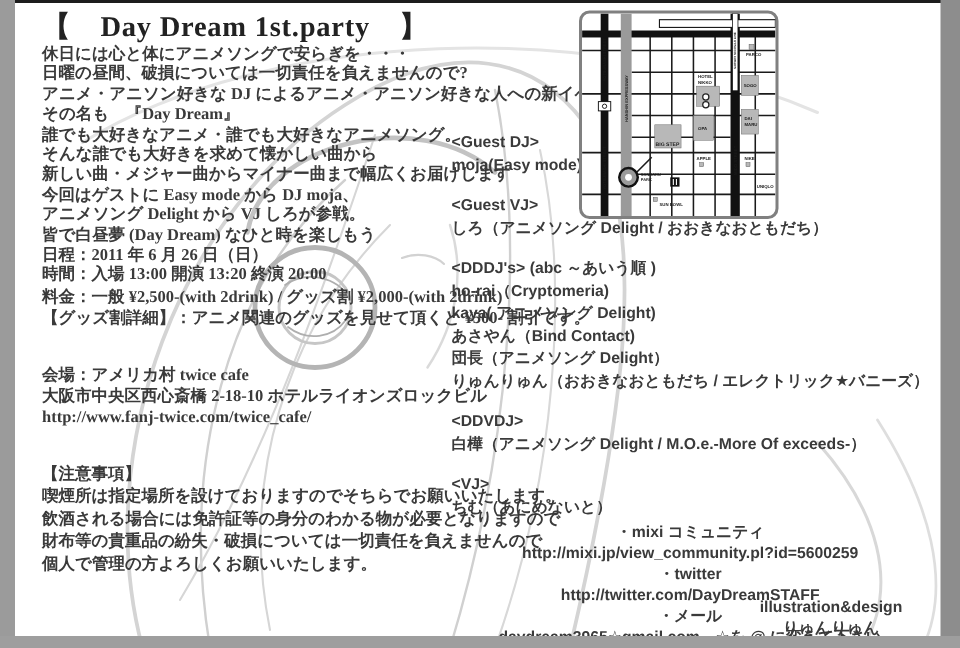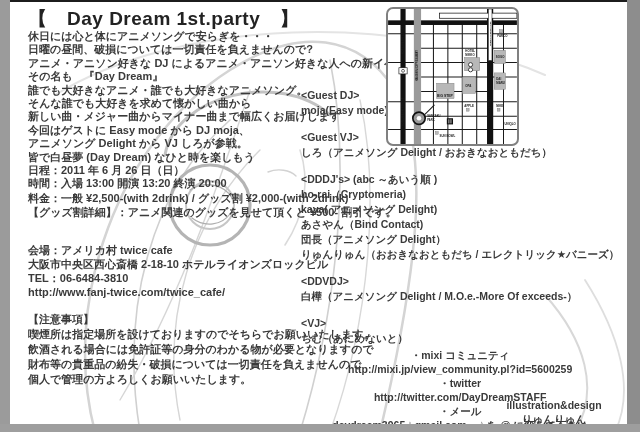--- a/index.html
+++ b/index.html
@@ -8,30 +8,30 @@
   
   .edge{position:absolute;z-index:6;}
   .edge-top{left:0;top:0;right:0;height:2px;background:#1c1c1c;}
   .edge-left{left:0;top:0;bottom:0;width:10px;background:#9b9b9b;}
   .edge-right{right:0;top:0;bottom:0;width:13px;background:#8d8d8d;}
   .edge-bottom{left:0;bottom:0;right:0;height:8px;background:#9e9e9e;}
   
   .sketch{position:absolute;left:0;top:0;z-index:0;}
   
   .left-col{position:absolute;left:28px;top:8px;z-index:2;font-size:11px;white-space:nowrap;}
-  .left-col p{margin:0;}
+  .left-col p{margin:0;font-family:Liberation Serif, serif;}
   .title{font-size:19px;line-height:22px;letter-spacing:.5px;color:#222;margin:0 0 4px 0;}
   .intro p{line-height:13.4px;}
   .d-date{margin-top:7px;line-height:13.4px;}
   .d-time{margin-top:20px;line-height:13.4px;}
   .d-fee{margin-top:15px;line-height:14px;}
   .d-feenote{line-height:14px;}
   .venue-block{margin-top:24px;}
   .venue-block p{line-height:14px;}
-  .notes-block{margin-top:13px;}
+  .notes-block{margin-top:24px;}
   .notes-block p{line-height:15px;}
   
   .right-col{position:absolute;left:301px;top:88px;z-index:2;font-size:10.5px;line-height:15px;white-space:nowrap;}
   .right-col p{margin:0;}
   .sec{margin-bottom:12px;}
   .sec-last{margin-bottom:0;}
   .contact{margin-top:2px;}
   .contact p{line-height:14px;text-align:center;}
   .credit{position:absolute;left:501px;top:398px;width:106px;z-index:3;font-size:10.5px;line-height:14px;text-align:center;white-space:nowrap;}
   .credit p{margin:0;}
@@ -81,21 +81,20 @@
       <p>アニメソング Delight から VJ しろが参戦。</p>
       <p>皆で白昼夢 (Day Dream) なひと時を楽しもう</p>
     </div>
     <p class="d-date">日程：2011 年 6 月 26 日（日）</p>
     <p class="d-time">時間：入場 13:00 開演 13:20 終演 20:00</p>
     <p class="d-fee">料金：一般 ¥2,500-(with 2drink) / グッズ割 ¥2,000-(with 2drink)</p>
     <p class="d-feenote">【グッズ割詳細】：アニメ関連のグッズを見せて頂くと ¥500- 割引です。</p>
     <div class="venue-block">
       <p>会場：アメリカ村 twice cafe</p>
       <p>大阪市中央区西心斎橋 2-18-10 ホテルライオンズロックビル</p>
-      <p>TEL：06-6484-3810</p>
       <p>http://www.fanj-twice.com/twice_cafe/</p>
     </div>
     <div class="notes-block">
       <p>【注意事項】</p>
       <p>喫煙所は指定場所を設けておりますのでそちらでお願いいたします。</p>
       <p>飲酒される場合には免許証等の身分のわかる物が必要となりますので</p>
       <p>財布等の貴重品の紛失・破損については一切責任を負えませんので</p>
       <p>個人で管理の方よろしくお願いいたします。</p>
     </div>
   </div>

